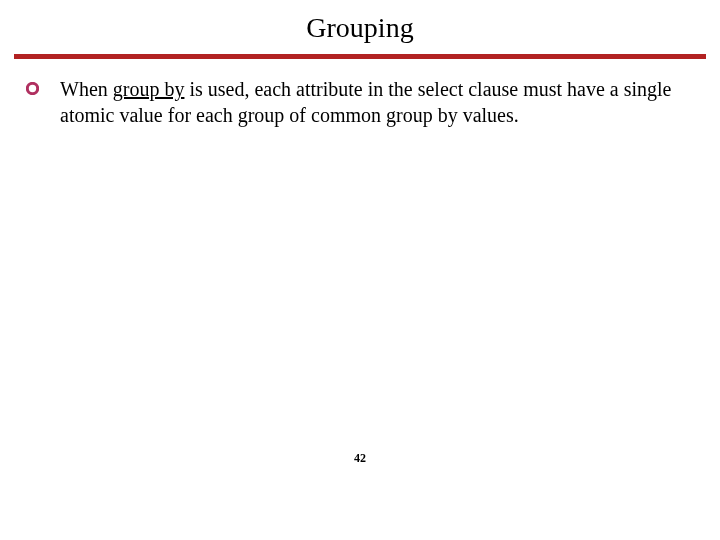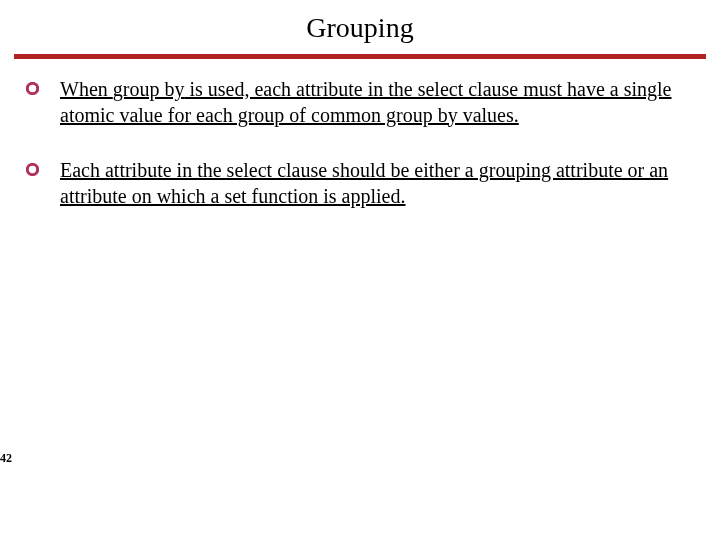--- a/index.html
+++ b/index.html
@@ -24,21 +24,20 @@
     padding-top: 12px;
     padding-bottom: 10px;
   }
   .rule {
     height: 5px;
     background: #b22222;
     margin: 0 14px 18px 14px;
   }
   .content {
     padding: 0 26px 0 26px;
-    text-decoration: underline;
   }
   .item {
     display: flex;
     align-items: flex-start;
     font-size: 20px;
     line-height: 1.28;
     margin-bottom: 30px;
   }
   .bullet {
     flex: 0 0 auto;
@@ -50,20 +49,21 @@
   .bullet svg { display: block; }
   .text { flex: 1 1 auto; }
   .query-line {
     margin-top: 6px;
   }
   .pagenum {
     position: absolute;
     bottom: 14px;
     left: 0;
     width: 100%;
+    text-align: center;
     font-size: 12px;
     font-weight: bold;
   }
 </style>
 </head>
 <body>
 
 <div class="slide">
 
   <div class="title">Grouping</div>
@@ -73,27 +73,19 @@
 
     <div class="item">
       <span class="bullet">
         <svg width="13" height="13" viewBox="0 0 13 13">
           <circle cx="6.5" cy="6.5" r="5.2" fill="none" stroke="#b03060" stroke-width="3"></circle>
         </svg>
       </span>
       <span class="text">When <u>group by</u> is used, each attribute in the select clause must have a single atomic value for each group of common group by values.</span>
     </div>
 
-    <div class="item">
-      <span class="bullet">
-        <svg width="13" height="13" viewBox="0 0 13 13">
-          <circle cx="6.5" cy="6.5" r="5.2" fill="none" stroke="#b03060" stroke-width="3"></circle>
-        </svg>
-      </span>
-      <span class="text">Each attribute in the select clause should be either a grouping attribute or an attribute on which a set function is applied.</span>
-    </div>
 
 
 
   </div>
 
   <div class="pagenum">42</div>
 </div>
 
 </body></html>

